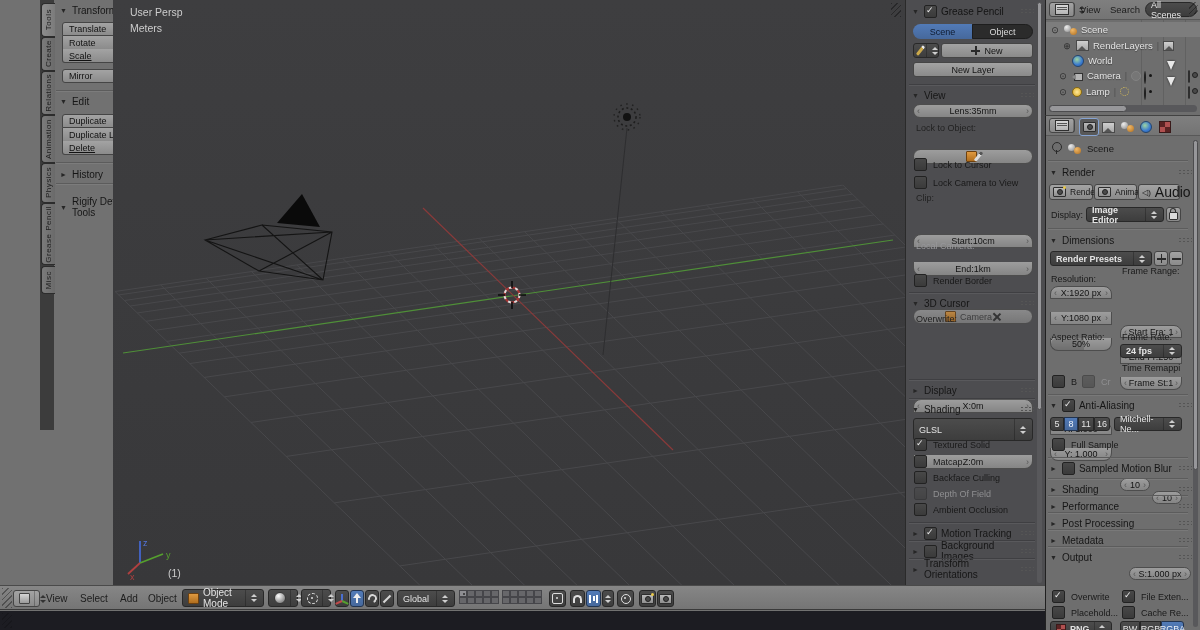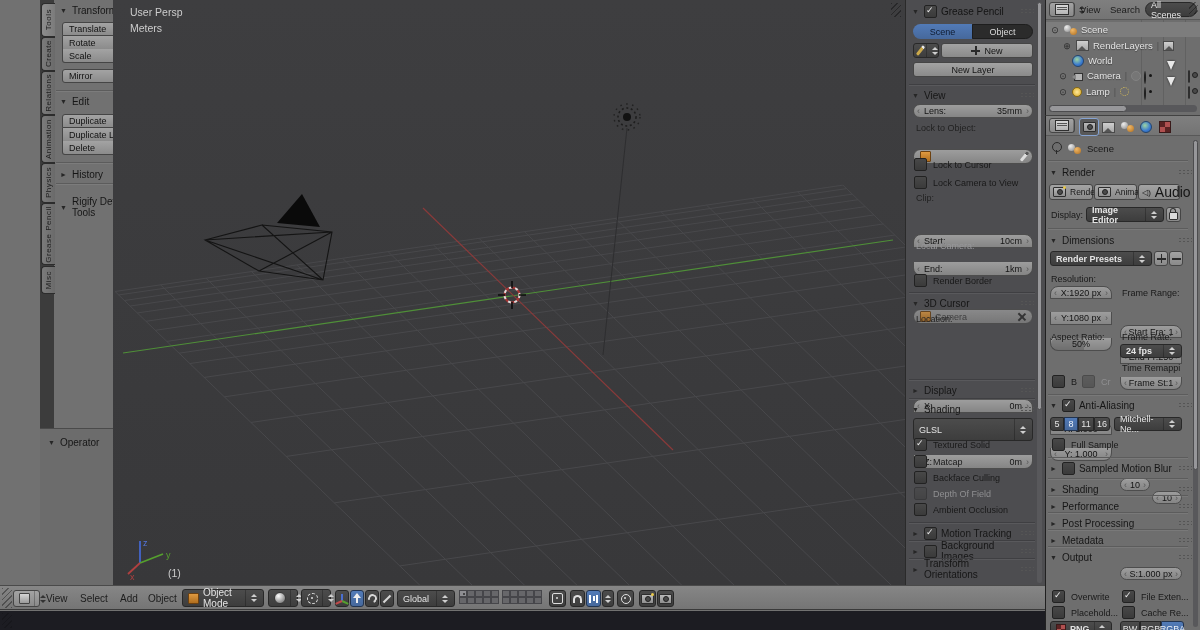--- a/index.html
+++ b/index.html
@@ -18,26 +18,26 @@
   #properties{left:1045px;top:115px;width:155px;height:515px;background:#6e6e6e;border-left:1px solid #202020;border-top:1px solid #424242;}
 
   
   .phdr{display:flex;align-items:center;gap:4px;font-size:10px;color:#161616;height:14px;}
   .phdr::before{content:"▼";font-size:7px;color:#262626;margin-right:1px;}
   .phdr.closed::before{content:"►";}
   .dots{margin-left:auto;width:14px;height:6px;background-image:radial-gradient(#555 1px,transparent 1.3px);background-size:4px 3px;flex:none;}
   .tbtn{position:absolute;left:22px;width:88px;height:14px;background:linear-gradient(#a3a3a3,#8b8b8b);border:1px solid #454545;border-radius:3px;color:#121212;font-size:9px;display:flex;align-items:center;padding:0 6px;box-sizing:border-box;}
   .g-top{border-radius:3px 3px 0 0;}
   .g-mid{border-radius:0;border-top:none;}
-  .g-bot{border-radius:0 0 3px 3px;border-top:none;}
+  .g-bot{border-radius:0 0 3px 3px;border-top:none;text-decoration:underline;}
   .vtab{position:absolute;left:1px;width:13px;background:linear-gradient(90deg,#7b7b7b,#6a6a6a);border:1px solid #2c2c2c;border-right:none;border-radius:4px 0 0 4px;display:flex;align-items:center;justify-content:center;}
   .vtab.act{background:linear-gradient(90deg,#8d8d8d,#7b7b7b);}
   .vtab span{writing-mode:vertical-rl;transform:rotate(180deg);font-size:8px;color:#1e1e1e;letter-spacing:.5px;}
   .pill{background:linear-gradient(#9d9d9d,#858585);border:1px solid #4d4d4d;border-radius:8px;font-size:9px;color:#141414;display:flex;align-items:center;justify-content:center;position:relative;box-sizing:border-box;}
-  .pill.lr{justify-content:space-between;padding:0 10px;}
+  .pill.lr{padding:0 10px;}
   .pill.ar::before{content:"‹";position:absolute;left:3px;top:50%;transform:translateY(-55%);color:rgba(15,15,15,.45);font-size:9px;}
   .pill.ar::after{content:"›";position:absolute;right:3px;top:50%;transform:translateY(-55%);color:rgba(15,15,15,.45);font-size:9px;}
   .pill .fill{position:absolute;left:0;top:0;bottom:0;background:rgba(0,0,0,.17);border-radius:8px 0 0 8px;}
   .pg-top{border-radius:8px 8px 0 0;}
   .pg-mid{border-radius:0;border-top:none;}
   .pg-bot{border-radius:0 0 8px 8px;border-top:none;}
   .dk{background:linear-gradient(#4c4c4c,#3d3d3d);border:1px solid #282828;border-radius:3px;display:flex;align-items:center;box-sizing:border-box;color:#e4e4e4;font-size:9px;gap:4px;padding:0 5px;}
   .lt{background:linear-gradient(#a3a3a3,#8a8a8a);border:1px solid #454545;border-radius:3px;display:flex;align-items:center;box-sizing:border-box;color:#151515;font-size:9px;gap:4px;padding:0 5px;}
   .on-acc{background:linear-gradient(var(--c-accent,#527bb8),#46689b)!important;border-color:#223450!important;color:#eef2f8!important;}
   .updn{margin-left:auto;display:flex;flex-direction:column;align-items:center;justify-content:center;gap:2px;width:9px;flex:none;border-left:1px solid rgba(0,0,0,.25);padding-left:3px;height:100%;}
@@ -195,26 +195,20 @@
     <div class="phdr closed abs" style="left:20px;top:167px;width:92px">
         <span>History</span>
         <span class="dots"></span>
       </div>
     <div class="pdiv" style="left:16px;right:3px;top:183px"></div>
     <div class="phdr abs" style="left:20px;top:200px;width:92px">
         <span>Rigify Dev Tools</span>
         <span class="dots"></span>
       </div>
 
-    <div class="abs" style="left:0;top:428px;width:113px;height:157px;background:#6c6c6c;border-top:1px solid #4a4a4a">
-      <div class="phdr abs" style="left:8px;top:6px;right:3px">
-          <span>Operator</span>
-          <span class="dots"></span>
-        </div>
-    </div>
   </div>
 
   <div class="abs" id="viewport">
     <svg width="792" height="585" viewBox="0 0 792 585" style="position:absolute;left:0;top:0">
       <g id="gridlines">
           <line x1="2.0570000000000164" y1="291.499" x2="729.961" y2="185.14700000000002" style="stroke:var(--c-grid-line,#48484b);stroke-width:1"></line>
           <line x1="5.651999999999987" y1="294.964" x2="733.556" y2="188.61200000000002" style="stroke:var(--c-grid-line,#48484b);stroke-width:1"></line>
           <line x1="11.403999999999996" y1="300.508" x2="739.308" y2="194.156" style="stroke:var(--c-grid-line,#48484b);stroke-width:1"></line>
           <line x1="17.156000000000006" y1="306.052" x2="745.06" y2="199.70000000000002" style="stroke:var(--c-grid-line,#48484b);stroke-width:1"></line>
           <line x1="24.346000000000004" y1="312.98199999999997" x2="752.25" y2="206.63" style="stroke:var(--c-grid-line,#48484b);stroke-width:1"></line>
@@ -446,21 +440,21 @@
     <div class="cbrow abs" style="left:8px;top:274px">
         <span class="cb"></span>
         <span>Render Border</span>
       </div>
 
     <div class="npdiv" style="top:292px"></div>
     <div class="phdr abs" style="left:6px;top:296px;width:122px">
         <span>3D Cursor</span>
         <span class="dots"></span>
       </div>
-    <div class="np-lbl" style="left:10px;top:314px">Location:</div>
+    <div class="np-lbl" style="left:10px;top:314px">Overwrite:</div>
     <div class="pill lr ar pg-top abs" style="left:7px;top:327px;width:120px;height:14px">
         <span>X:</span>
         <span>0m</span>
       </div>
     <div class="pill lr ar pg-mid abs" style="left:7px;top:341px;width:120px;height:14px">
         <span>Y:</span>
         <span>0m</span>
       </div>
     <div class="pill lr ar pg-bot abs" style="left:7px;top:355px;width:120px;height:14px">
         <span>Z:</span>
@@ -643,21 +637,21 @@
         <span style="font-weight:bold">Render Presets</span>
         <span class="updn"></span>
       </div>
     <div class="lt abs" style="left:108px;top:135px;width:14px;height:15px;justify-content:center;padding:0">
         <span class="i-plus"></span>
       </div>
     <div class="lt abs" style="left:123px;top:135px;width:14px;height:15px;justify-content:center;padding:0">
         <span class="i-minus"></span>
       </div>
     <div class="p-lbl" style="left:5px;top:158px">Resolution:</div>
-    <div class="p-lbl" style="left:76px;top:172px">Frame Range:</div>
+    <div class="p-lbl" style="left:76px;top:150px">Frame Range:</div>
     <div class="pill ar pg-top abs" style="left:4px;top:170px;width:62px;height:13px">
         <span>X:1920 px</span>
       </div>
     <div class="pill ar pg-mid abs" style="left:4px;top:183px;width:62px;height:13px">
         <span>Y:1080 px</span>
       </div>
     <div class="pill pg-bot abs" style="left:4px;top:196px;width:62px;height:13px">
         <span class="fill" style="width:55%"></span>
         <span style="position:relative">50%</span>
       </div>
@@ -717,21 +711,21 @@
         <span>16</span>
       </div>
     <div class="dk abs" style="left:68px;top:301px;width:68px;height:14px">
         <span style="font-weight:normal">Mitchell-Ne...</span>
         <span class="updn"></span>
       </div>
     <div class="cbrow abs" style="left:6px;top:322px">
         <span class="cb"></span>
         <span>Full Sample</span>
       </div>
-    <div class="pill ar abs" style="left:74px;top:321px;width:62px;height:13px">
+    <div class="pill ar abs" style="left:83px;top:321px;width:62px;height:13px">
         <span>S:1.000 px</span>
       </div>
 
     <div class="pdiv" style="top:341px"></div>
     <div class="phdr closed abs" style="left:4px;top:345px;width:142px">
         <span class="cb"></span>
         <span>Sampled Motion Blur</span>
         <span class="dots"></span>
       </div>
     <div class="pdiv" style="top:362px"></div>

